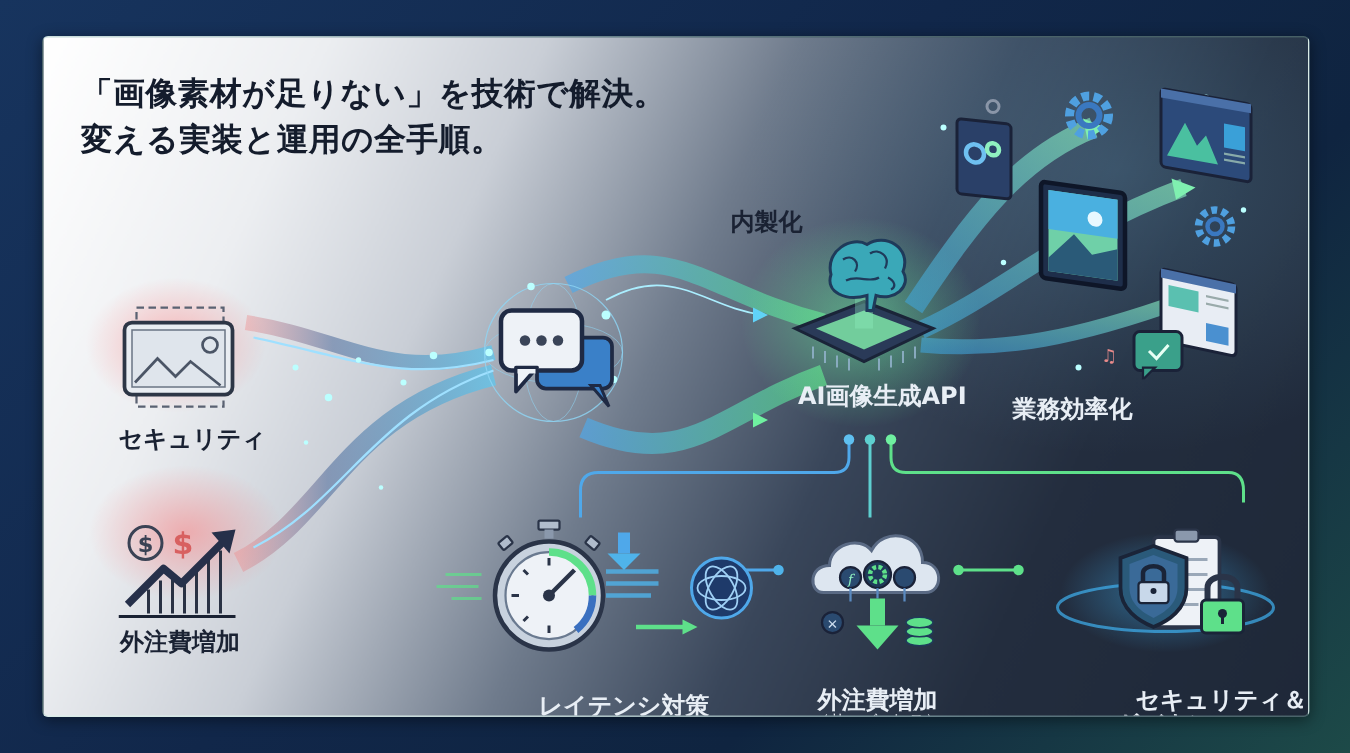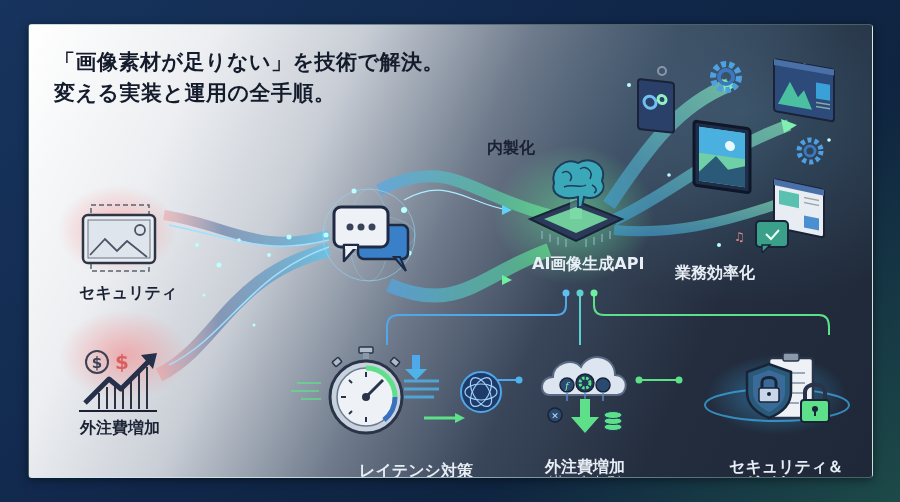--- a/index.html
+++ b/index.html
@@ -339,15 +339,15 @@
     <path d="M18 22 L 40 14 L 62 22 L 62 42 C 62 56, 50 64, 40 68 C 30 64, 18 56, 18 42 Z" fill="#2a5a7a" stroke="#1a2438" stroke-width="2.5"></path>
     <path d="M24 26 L 40 20 L 56 26 L 56 42 C 56 52, 48 58, 40 62 C 32 58, 24 52, 24 42 Z" fill="#3a6a98"></path>
     <path d="M33 38 L 33 32 C 33 26, 47 26, 47 32 L 47 38" fill="none" stroke="#1a2438" stroke-width="3"></path>
     <rect x="30" y="38" width="20" height="14" rx="2" fill="#c8d8ea" stroke="#1a2438" stroke-width="1.5"></rect>
     <circle cx="40" cy="44" r="2" fill="#1a2438"></circle>
     <path d="M76 50 L 76 42 C 76 32, 96 32, 96 42 L 96 50" fill="none" stroke="#2a3448" stroke-width="4"></path>
     <rect x="72" y="50" width="28" height="22" rx="3" fill="#5ee08a" stroke="#1a2438" stroke-width="2"></rect>
     <circle cx="86" cy="59" r="3" fill="#1a2438"></circle>
     <rect x="85" y="60" width="2" height="6" fill="#1a2438"></rect>
   </svg>
-  <div class="label light" style="left:700px; top:432px; width:110px;font-family:Liberation Mono, monospace;">セキュリティ＆</div>
+  <div class="label light" style="left:728px; top:432px; width:110px;font-family:Liberation Mono, monospace;">セキュリティ＆</div>
   <div class="label light" style="left:700px; top:448px; width:110px;">ガバナンス</div>
 </div>
 
 </body></html>

